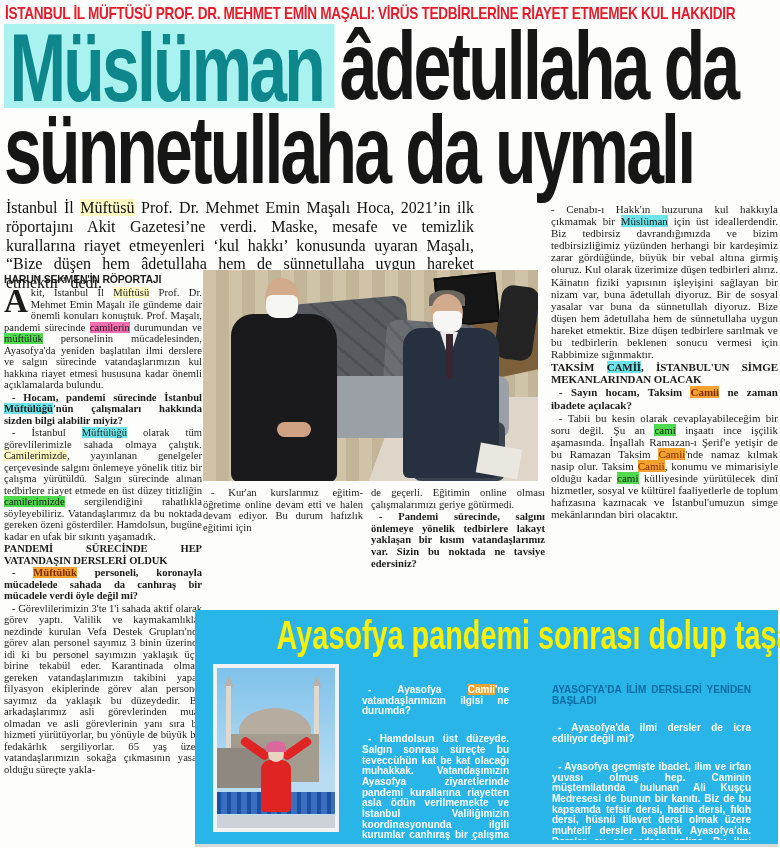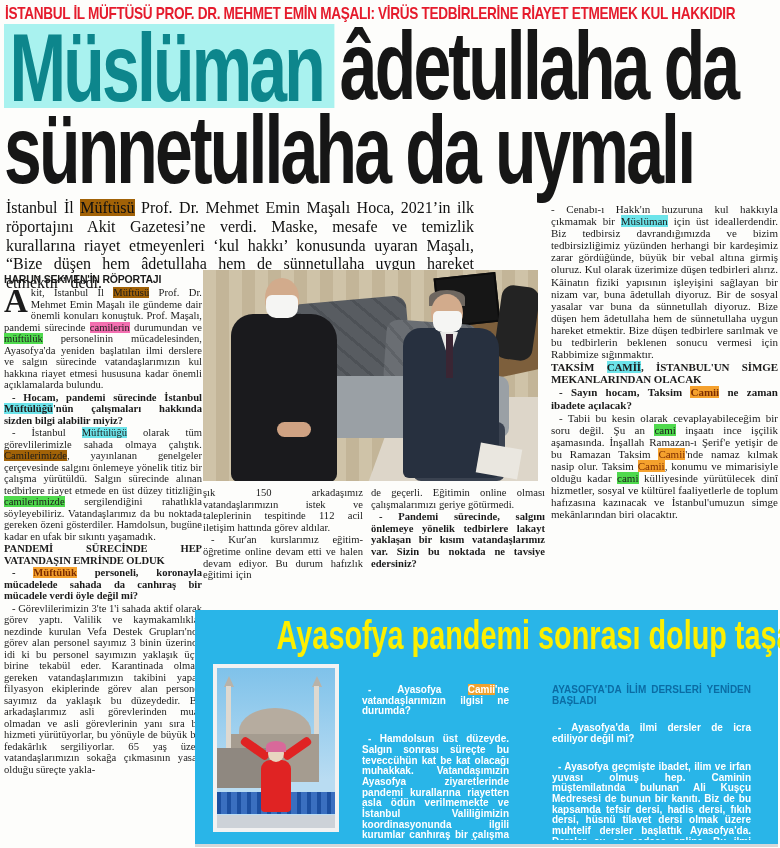--- a/index.html
+++ b/index.html
@@ -30,21 +30,21 @@
   .cap-b    {left:371px;top:487px;width:174px;height:124px;font-size:10.6px;line-height:11.6px;}
   .col p{margin:0 0 1px 0;}
   .byline{font:bold 10.5px/13px "Liberation Sans",sans-serif;letter-spacing:-0.2px;margin:0 0 2px 0;}
   .p,.q{text-indent:8px;}
   .noind{text-indent:0;}
   .q{font-weight:bold;}
   .sub{font-weight:bold;text-indent:0;letter-spacing:-0.1px;}
   .dcap{float:left;font-size:33px;line-height:26px;font-weight:bold;padding:1px 3px 0 0;}
 
   
-  .hl-y{background:#a16207;}
+  .hl-y{background:#fef9c3;}
   .hl-p{background:#f36eb0;}
   .hl-g{background:#4fd94d;}
   .hl-c{background:#6ce4ea;}
   .hl-o{background:#f5a12d;color:#7c2d00;}
 
   
   .photo-main{position:absolute;left:203px;top:270px;width:335px;height:211px;overflow:hidden;
               background:repeating-linear-gradient(90deg,#cfc3a8 0 13px,#c3b598 13px 26px);}
   .photo-main div{position:absolute;}
   .pm-floor{right:-30px;bottom:0;width:55%;height:40%;background:#ddd6c9;transform:skewX(-20deg);}
@@ -116,21 +116,21 @@
     <div>sünnetullaha da uymalı</div>
   </div>
 
   <p class="lede"><span>İstanbul İl </span><span class="hl-y">Müftüsü</span><span> Prof. Dr. Mehmet Emin Maşalı Hoca, 2021’in ilk röportajını Akit Gazetesi’ne verdi. Maske, mesafe ve temizlik kurallarına riayet etmeyenleri ‘kul hakkı’ konusunda uyaran Maşalı, “Bize düşen hem âdetullaha hem de sünnetullaha uygun hareket etmektir” dedi.</span></p>
 
   <div class="col left-col">
     <p class="byline">HARUN SEKMEN'İN RÖPORTAJI</p>
     <p class="p noind"><span class="dcap">A</span><span>kit, İstanbul İl </span><span class="hl-y">Müftüsü</span><span> Prof. Dr. Mehmet Emin Maşalı ile gündeme dair önemli konuları konuştuk. Prof. Maşalı, pandemi sürecinde </span><span class="hl-p">camilerin</span><span> durumundan ve </span><span class="hl-g">müftülük</span><span> personelinin mücadelesinden, Ayasofya'da yeniden başlatılan ilmi derslere ve salgın sürecinde vatandaşlarımızın kul hakkına riayet etmesi hususuna kadar önemli açıklamalarda bulundu.</span></p>
     <p class="q"><span>- Hocam, pandemi sürecinde İstanbul </span><span class="hl-c">Müftülüğü</span><span>'nün çalışmaları hakkında sizden bilgi alabilir miyiz?</span></p>
     <p class="p"><span>- İstanbul </span><span class="hl-c">Müftülüğü</span><span> olarak tüm görevlilerimizle sahada olmaya çalıştık. </span><span class="hl-y">Camilerimizde</span><span>, yayınlanan genelgeler çerçevesinde salgını önlemeye yönelik titiz bir çalışma yürütüldü. Salgın sürecinde alınan tedbirlere riayet etmede en üst düzey titizliğin </span><span class="hl-g">camilerimizde</span><span> sergilendiğini rahatlıkla söyleyebiliriz. Vatandaşlarımız da bu noktada gereken özeni gösterdiler. Hamdolsun, bugüne kadar en ufak bir sıkıntı yaşamadık.</span></p>
-    <p class="sub"><span>PANDEMİ SÜRECİNDE HEP VATANDAŞIN EMRİNDE OLDUK</span></p>
+    <p class="sub"><span>PANDEMİ SÜRECİNDE HEP VATANDAŞIN DERSLERİ OLDUK</span></p>
     <p class="q"><span>- </span><span class="hl-o">Müftülük</span><span> personeli, koronayla mücadelede sahada da canhıraş bir mücadele verdi öyle değil mi?</span></p>
     <p class="p"><span>- Görevlilerimizin 3'te 1'i sahada aktif olarak görev yaptı. Valilik ve kaymakamlıklar nezdinde kurulan Vefa Destek Grupları'nda görev alan personel sayımız 3 binin üzerinde idi ki bu personel sayımızın yaklaşık üçte birine tekabül eder. Karantinada olması gereken vatandaşlarımızın takibini yapan filyasyon ekiplerinde görev alan personel sayımız da yaklaşık bu düzeydedir. Bu arkadaşlarımız asli görevlerinden muaf olmadan ve asli görevlerinin yanı sıra bu hizmeti yürütüyorlar, bu yönüyle de büyük bir fedakârlık sergiliyorlar. 65 yaş üzeri vatandaşlarımızın sokağa çıkmasının yasak olduğu süreçte yakla-</span></p>
   </div>
 
   <div class="photo-main" aria-label="İki kişi maskeli şekilde ofis koltuklarında oturuyor">
     <div class="pm-floor"></div>
     <div class="pm-desk"></div>
     <div class="pm-monitor"></div>
     <div class="pm-chair"></div>
     <div class="pm-cushion1"></div>
@@ -144,21 +144,20 @@
     <div class="pm-man-right-body"></div>
     <div class="pm-shirt"></div>
     <div class="pm-tie"></div>
     <div class="pm-hair-right"></div>
     <div class="pm-man-right-head"></div>
     <div class="pm-mask-right"></div>
     <div class="pm-paper"></div>
   </div>
 
   <div class="col cap-a">
-    <p class="p noind"><span>şık 150 arkadaşımız vatandaşlarımızın istek ve taleplerinin tespitinde 112 acil iletişim hattında görev aldılar.</span></p>
     <p class="p"><span>- Kur'an kurslarımız eğitim-öğretime online devam etti ve halen devam ediyor. Bu durum hafızlık eğitimi için</span></p>
   </div>
   <div class="col cap-b">
     <p class="p noind"><span>de geçerli. Eğitimin online olması çalışmalarımızı geriye götürmedi.</span></p>
     <p class="q"><span>- Pandemi sürecinde, salgını önlemeye yönelik tedbirlere lakayt yaklaşan bir kısım vatandaşlarımız var. Sizin bu noktada ne tavsiye edersiniz?</span></p>
   </div>
 
   <div class="col right-col">
     <p class="p noind"><span>- Cenabı-ı Hakk'ın huzuruna kul hakkıyla çıkmamak bir </span><span class="hl-c">Müslüman</span><span> için üst ideallerdendir. Biz tedbirsiz davrandığımızda ve bizim tedbirsizliğimiz yüzünden herhangi bir kardeşimiz zarar gördüğünde, büyük bir vebal altına girmiş oluruz. Kul olarak üzerimize düşen tedbirleri alırız. Kâinatın fiziki yapısının işleyişini sağlayan bir nizam var, buna âdetullah diyoruz. Bir de sosyal yasalar var buna da sünnetullah diyoruz. Bize düşen hem âdetullaha hem de sünnetullaha uygun hareket etmektir. Bize düşen tedbirlere sarılmak ve bu tedbirlerin beklenen sonucu vermesi için Rabbimize sığınmaktır.</span></p>
     <p class="sub"><span>TAKSİM </span><span class="hl-c">CAMİİ</span><span>, İSTANBUL'UN SİMGE MEKANLARINDAN OLACAK</span></p>

